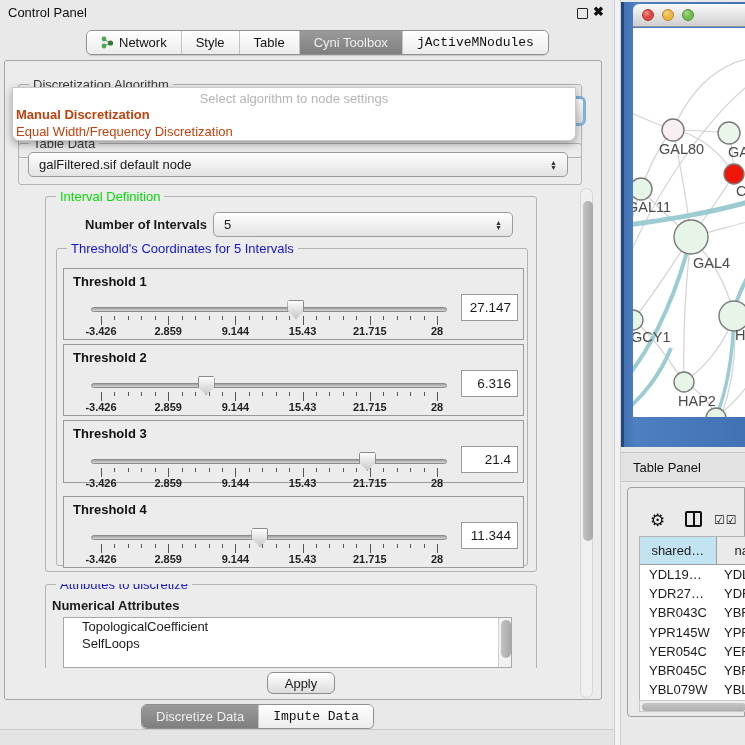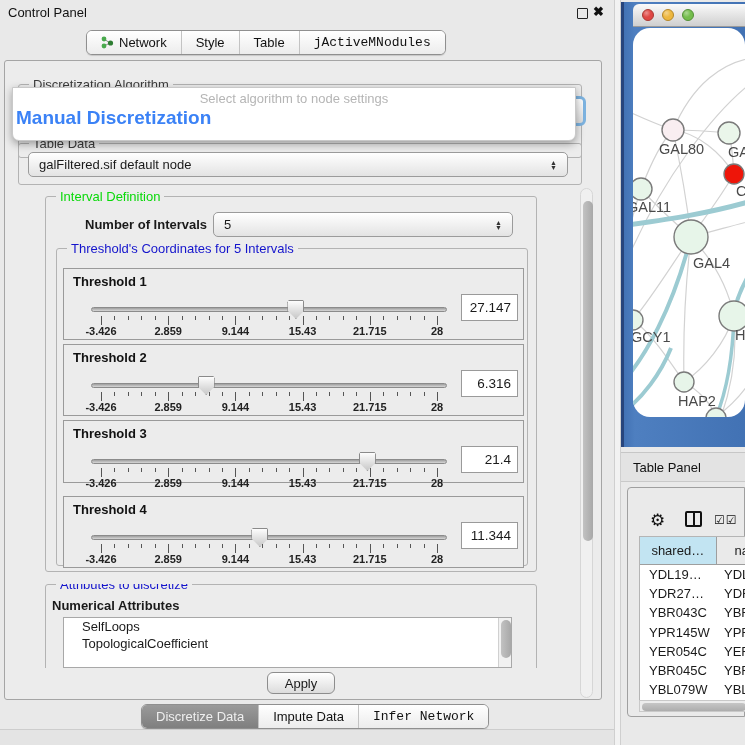--- a/index.html
+++ b/index.html
@@ -34,21 +34,21 @@
   
   .combo { position:absolute; background:linear-gradient(#ffffff,#e3e3e3); border:1px solid #9b9b9b;
            border-radius:5px; font-size:13px; display:flex; align-items:center; padding:0 10px;
            box-shadow:inset 0 1px 0 #fff; }
   .combo .spin { margin-left:auto; font-size:7px; line-height:5px; color:#333; text-align:center; }
 
   
   .popup { left:12px; top:87px; width:564px; height:54px; background:#fff; border:1px solid #c9c9c9;
            border-radius:0 0 7px 7px; box-shadow:0 3px 9px rgba(0,0,0,.35); z-index:30; }
   .popup .prompt { text-align:center; color:#b5b5b5; font-size:13px; padding-top:3px; }
-  .popup .opt { font-size:19px; padding:1px 3px; color:#3b82f6; }
+  .popup .opt { font-size:13px; padding:1px 3px; color:#c2410c; }
   .popup .opt.sel { font-weight:bold; }
   .focusring { left:560px; top:96px; width:26px; height:30px; border:3px solid #7db3e0; border-radius:6px;
                background:linear-gradient(#fff,#dcdcdc); z-index:10; }
 
   
   .tpanel { position:absolute; left:63px; width:461px; border:1px solid #9a9a9a; background:#ececec; }
   .tpanel .tlabel { position:absolute; left:9px; top:5px; font-size:13px; font-weight:bold; color:#111; }
   .track { position:absolute; left:27px; width:356px; height:5px; top:38px;
            background:linear-gradient(#9e9e9e,#d7d7d7); border:1px solid #8b8b8b; border-radius:3px; }
   .thumb { position:absolute; width:17px; height:19px; top:-8px;
@@ -71,21 +71,21 @@
 
   .btn { position:absolute; background:linear-gradient(#ffffff,#dcdcdc); border:1px solid #8d8d8d;
          border-radius:6px; font-size:13px; text-align:center; }
 
   
   .rdivider { left:614px; top:0; width:7px; height:745px; background:#f2f2f2; border-left:1px solid #cfcfcf; border-right:1px solid #cfcfcf; }
   .netwin-blue { left:621px; top:2px; width:124px; height:445px; background:linear-gradient(90deg,#27457c 0,#27457c 3px,#4272b4 3px,#4e7fc0 14px,#4272b4 100%); }
   .netwin-title { left:633px; top:4px; width:112px; height:23px; background:linear-gradient(#fafafa,#cfcfcf);
                   border-radius:6px 0 0 0; border-bottom:1px solid #9a9a9a; display:flex; align-items:center; padding-left:9px; gap:8px; }
   .light { width:12px; height:12px; border-radius:50%; }
-  .netcanvas { left:633px; top:28px; width:112px; height:389px; background:#fff; overflow:hidden;border-radius:17px; }
+  .netcanvas { left:633px; top:28px; width:112px; height:389px; background:#fff; overflow:hidden; }
 
   .tablebar { left:621px; top:452px; width:124px; height:30px; background:#e3e3e3; border-top:1px solid #c6c6c6; border-bottom:1px solid #c9c9c9; }
   .tablebar .t { position:absolute; left:12px; top:7px; font-size:13px; color:#111; }
   .tablewin { left:627px; top:487px; width:118px; height:230px; background:#eaeaea; border:1px solid #9f9f9f; border-radius:4px 0 0 4px; }
   .ticon { position:absolute; top:22px; color:#111; }
   .split-ico { width:17px; height:16px; border:2px solid #111; border-radius:2px; }
   .split-ico div { width:2px; height:100%; background:#111; margin:0 auto; }
   .grid { position:absolute; left:11px; top:48px; width:110px; height:166px; background:#fff; border:1px solid #b5b5b5; border-right:none; overflow:hidden; }
   .ghead { display:flex; height:28px; border-bottom:1px solid #9e9e9e; }
   .ghead .c1 { width:77px; background:#c2e4f2; border-right:1px solid #9e9e9e; font-size:13px; text-align:center; line-height:27px; }
@@ -116,37 +116,41 @@
             <circle cx="9.5" cy="7" r="2.6" fill="#2e7d32"></circle>
           </svg></span>
         <span>Network</span>
       </div>
       <div class="item">
         <span>Style</span>
       </div>
       <div class="item">
         <span>Table</span>
       </div>
+      <div class="item sel">
+        <span>Cyni Toolbox</span>
+      </div>
       <div class="item">
         <span>jActiveMNodules</span>
       </div>
     </div>
 </div>
 
 <div class="abs mainpanel"></div>
 
 <div class="gbox" style="left:18px;top:84px;width:564px;height:74px;">
   <span class="gtitle g-dark">Discretization Algorithm</span>
 </div>
 <div class="abs focusring"></div>
 
 <div class="abs popup">
   <div class="prompt">Select algorithm to node settings</div>
   <div id="algoOpts">
       <div class="opt sel">Manual Discretization</div>
+      <div class="opt">Equal Width/Frequency Discretization</div>
     </div>
 </div>
 
 <div class="gbox" style="left:18px;top:143px;width:564px;height:42px;">
   <span class="gtitle g-dark">Table Data</span>
 </div>
 <div class="combo" style="left:28px;top:152px;width:540px;height:25px;">
   <span>galFiltered.sif default node</span>
   <span class="spin">▲<br>▼</span>
 </div>
@@ -167,40 +171,37 @@
   <span class="gtitle g-blue">Threshold's Coordinates for 5 Intervals</span>
 </div>
 <div id="thresholds"></div>
 
 <div class="gbox" style="left:45px;top:584px;width:492px;height:114px;clip-path:inset(0 0 30px 0);">
   <span class="gtitle g-blue">Attributes to discretize</span>
 </div>
 <div class="abs" style="left:52px;top:598px;font-size:13px;font-weight:bold;">Numerical Attributes</div>
 <div class="listbox" style="left:63px;top:617px;width:449px;height:51px;">
   <div id="attrList">
+      <div class="li">TopologicalCoefficient</div>
       <div class="li">SelfLoops</div>
-      <div class="li">TopologicalCoefficient</div>
     </div>
   <div class="vscroll" style="right:0;top:0;height:51px;">
     <div class="vthumb" style="top:2px;height:38px;"></div>
   </div>
 </div>
 
 <div class="btn" style="left:267px;top:672px;width:68px;height:22px;line-height:21px;">Apply</div>
 
 <div class="abs" style="left:141px;top:704px;">
   <div class="seg" id="bottomTabs">
       <div class="item sel">
         <span>Discretize Data</span>
       </div>
       <div class="item">
         <span>Impute Data</span>
-      </div>
-      <div class="item">
-        <span>Infer Network</span>
       </div>
     </div>
 </div>
 <div class="abs" style="left:0;top:729px;width:614px;height:16px;background:#e4e4e4;border-top:1px solid #cdcdcd;"></div>
 
 <div class="abs rdivider"></div>
 
 <div class="abs netwin-blue"></div>
 <div class="abs netwin-title" id="trafficBar">
     <div class="light" style="background: radial-gradient(circle at 35% 30%, rgba(255, 255, 255, 0.4), transparent 45%), rgb(223, 71, 68); border: 1px solid rgb(168, 58, 52);"></div>

